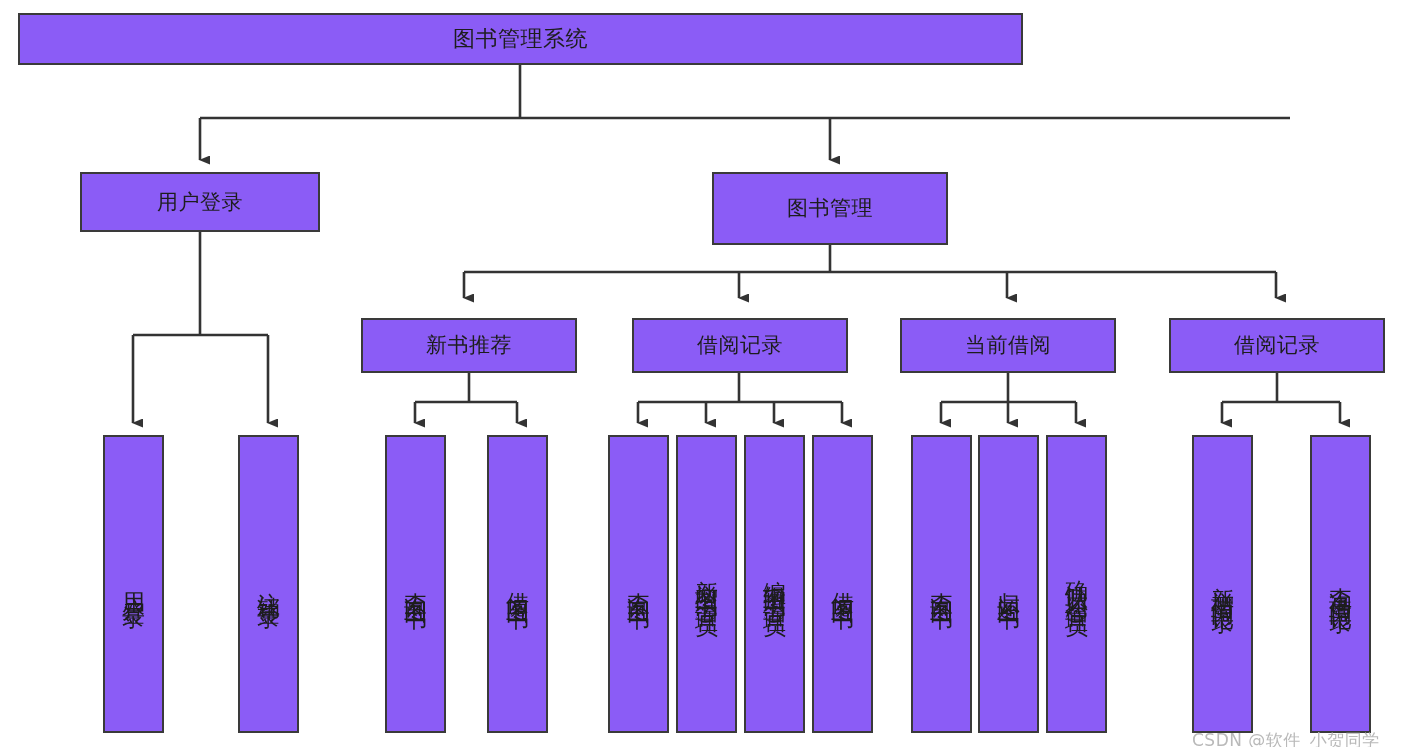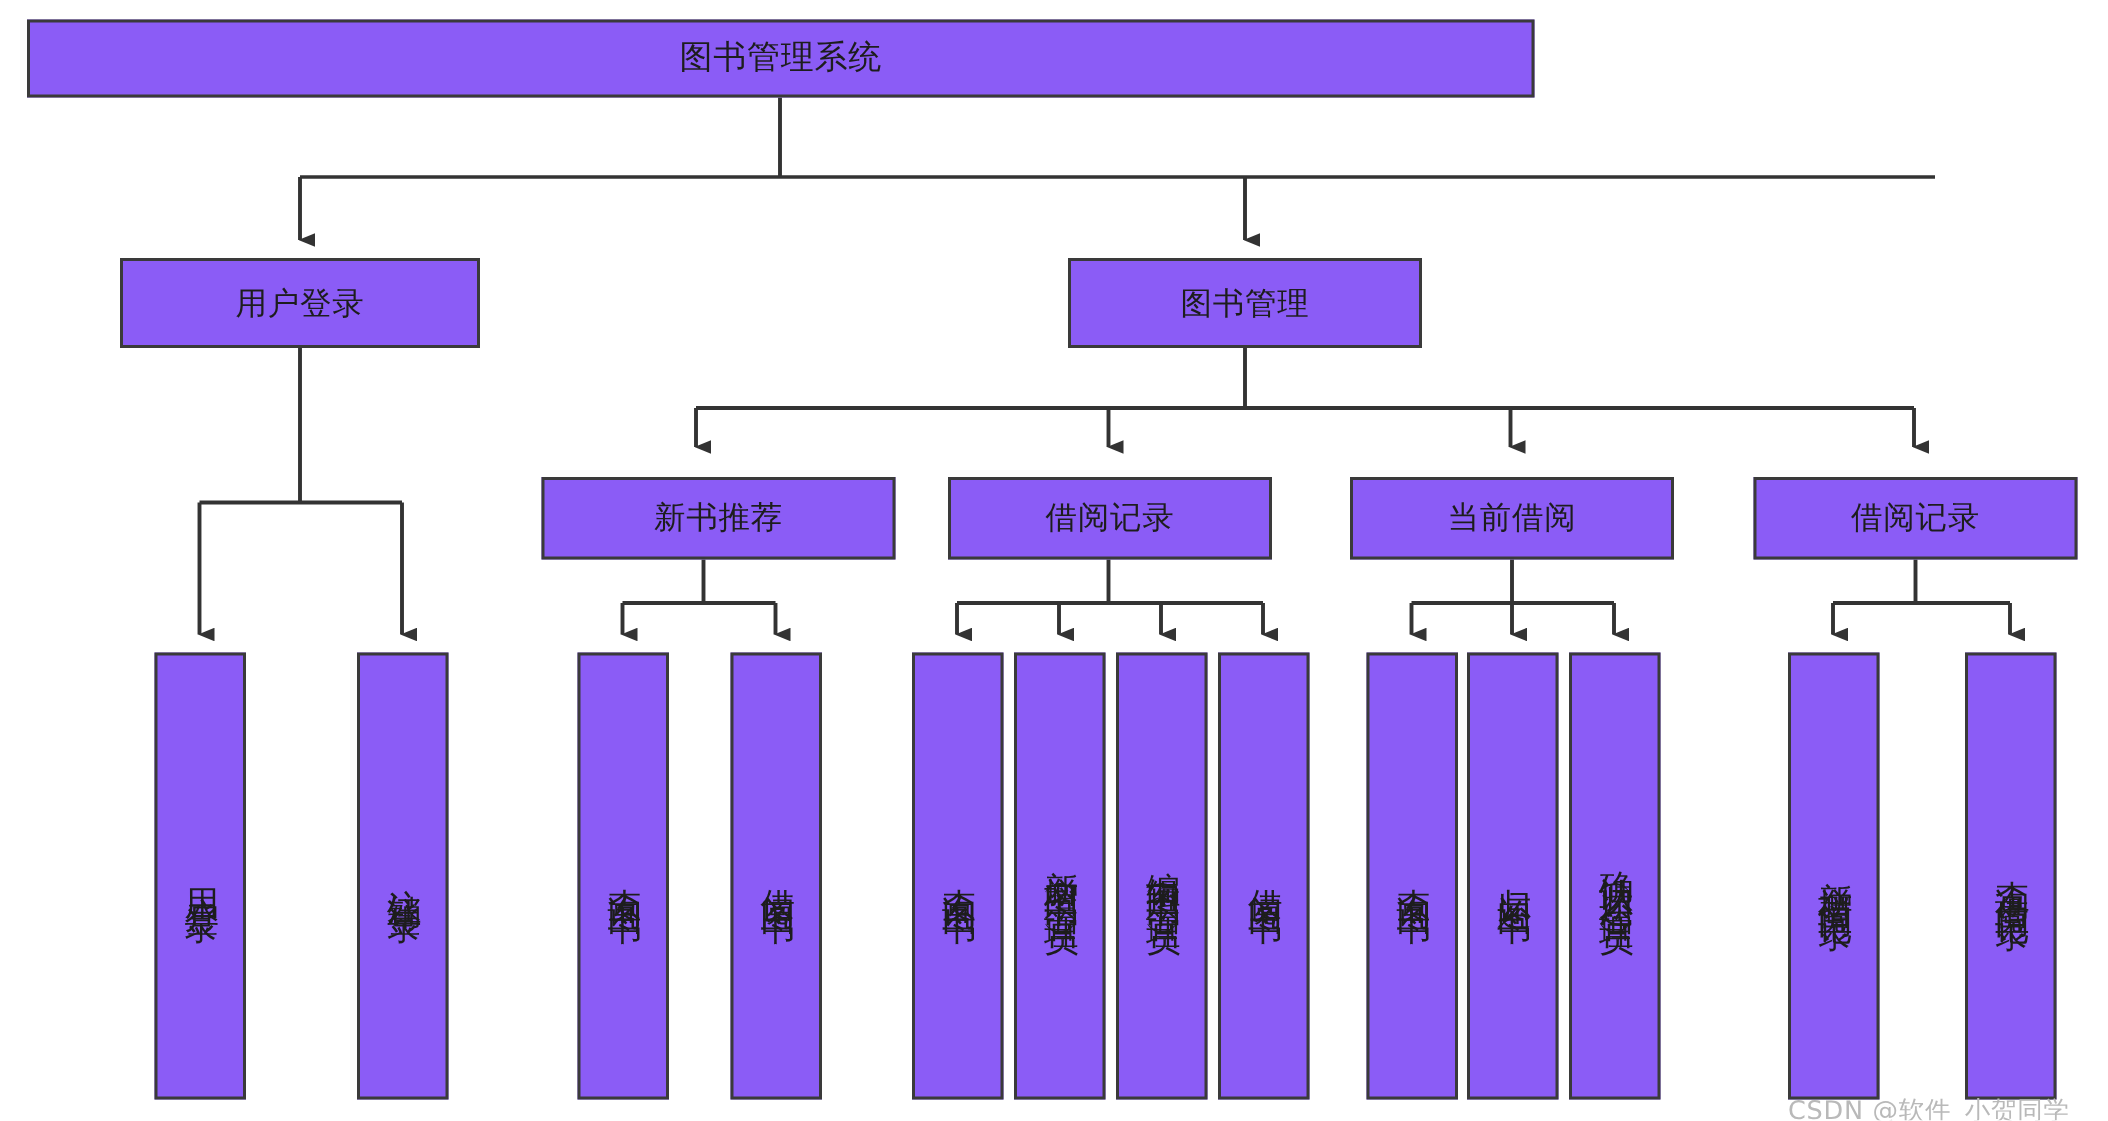--- a/index.html
+++ b/index.html
@@ -122,25 +122,25 @@
   </svg>
 
   <div class="node h root" style="left:18px; top:13px; width:1005px; height:52px;">
     <span class="label">图书管理系统</span>
   </div>
 
   <div class="node h" style="left:80px; top:172px; width:240px; height:60px;">
     <span class="label">用户登录</span>
   </div>
 
-  <div class="node h" style="left:712px; top:172px; width:236px; height:60px;">
+  <div class="node h" style="left:712px; top:172px; width:236px; height:73px;">
     <span class="label">图书管理</span>
   </div>
 
-  <div class="node h" style="left:361px; top:318px; width:236px; height:55px;">
+  <div class="node h" style="left:361px; top:318px; width:216px; height:55px;">
     <span class="label">新书推荐</span>
   </div>
 
   <div class="node h" style="left:632px; top:318px; width:216px; height:55px;">
     <span class="label">借阅记录</span>
   </div>
 
   <div class="node h" style="left:900px; top:318px; width:216px; height:55px;">
     <span class="label">当前借阅</span>
   </div>

